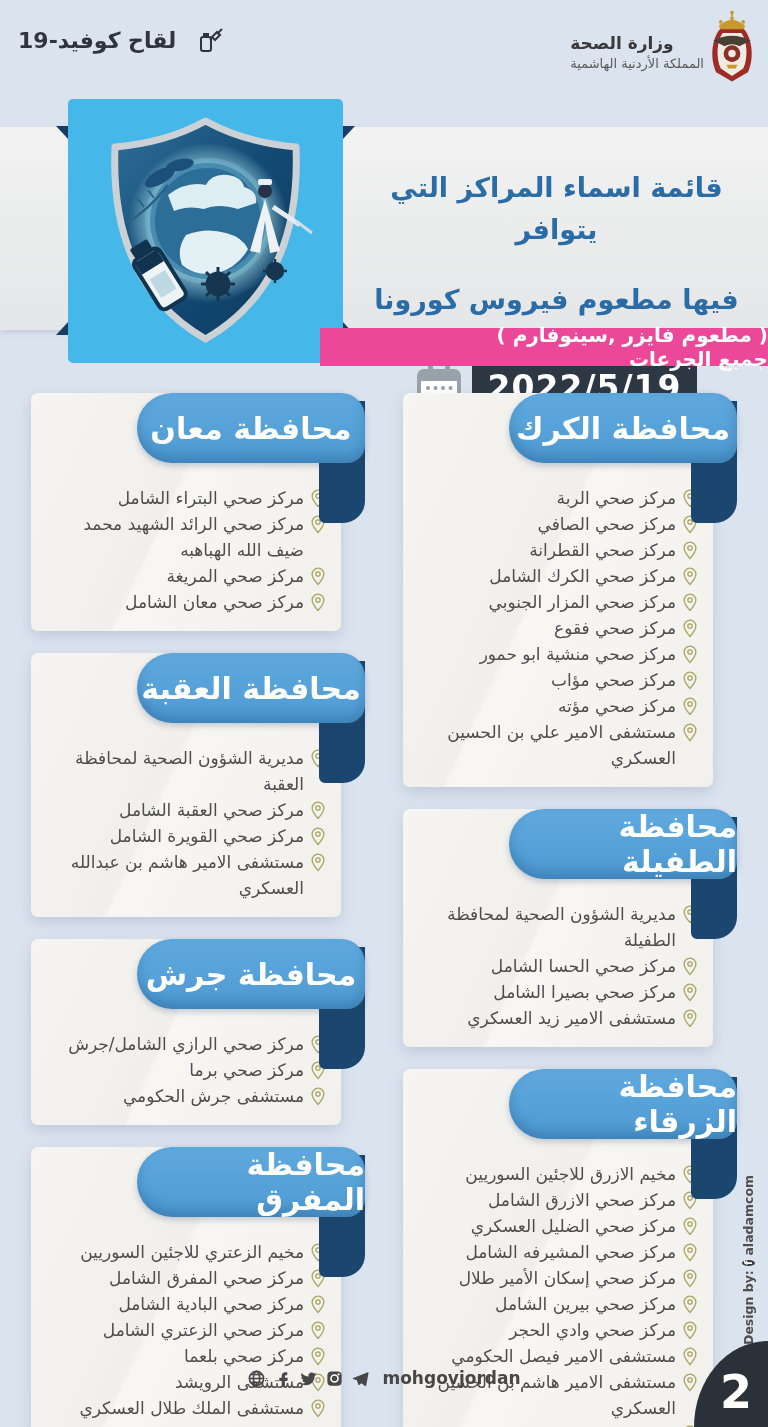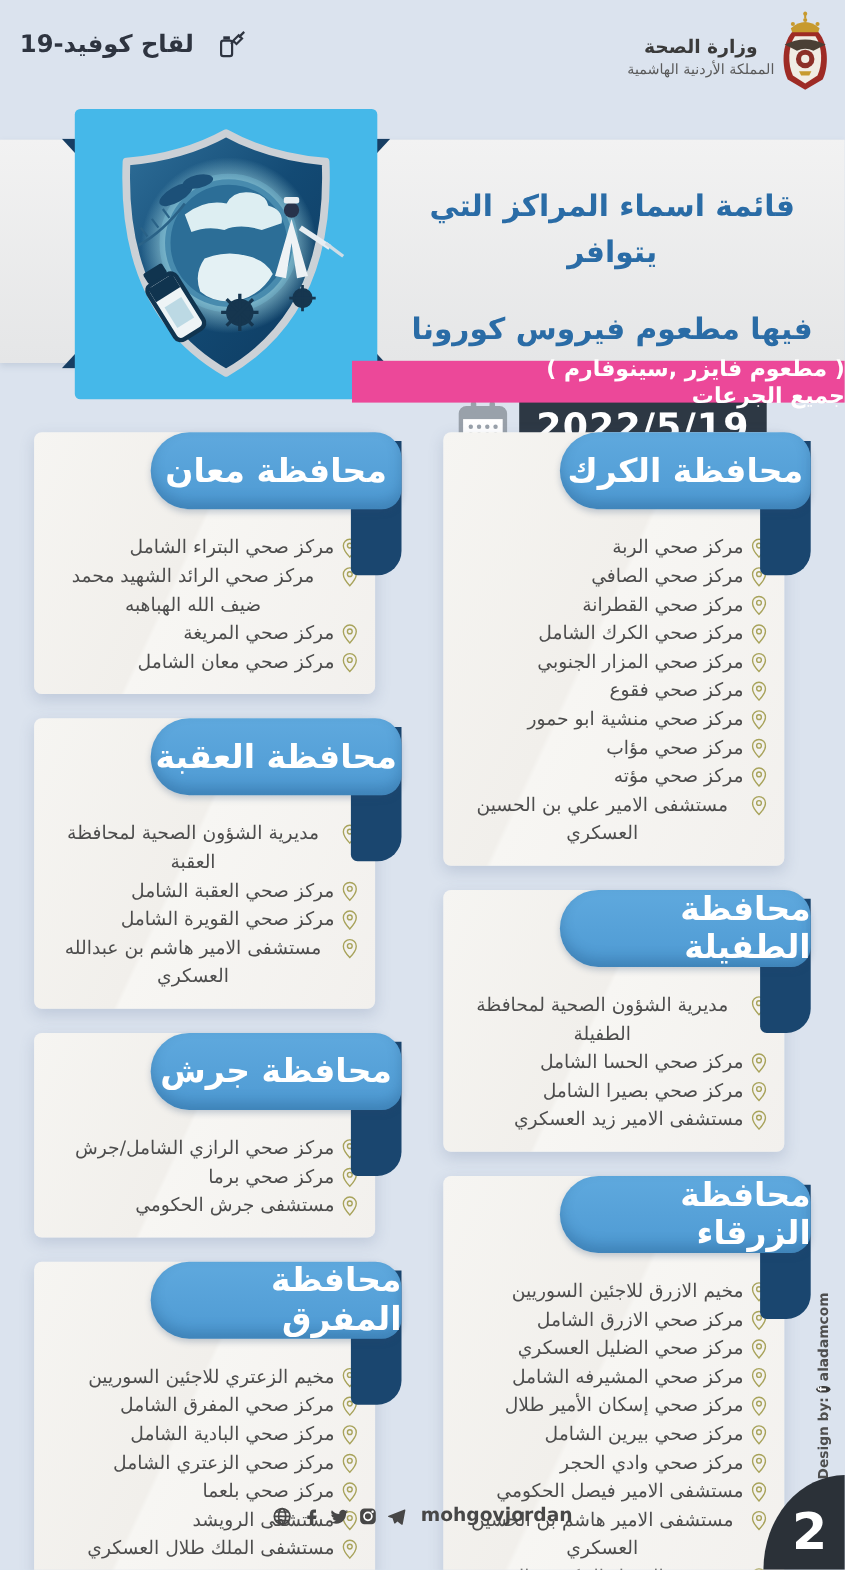--- a/index.html
+++ b/index.html
@@ -12,21 +12,21 @@
   }
 
   
   .top-header { position:relative; height:99px; }
   .covid-label {
     position:absolute; left:18px; top:26px;
     display:flex; align-items:center; gap:22px;
     font-size:22px; font-weight:bold; color:#2e3440;
   }
   .ministry { position:absolute; right:8px; top:8px; display:flex; align-items:center; }
-  .ministry-text { text-align:center; margin-left:8px; margin-top:8px; }
+  .ministry-text { text-align:left; margin-left:8px; margin-top:8px; }
   .ministry-name { font-size:17px; font-weight:bold; color:#3a3a3a; line-height:24px; }
   .kingdom-name  { font-size:13px; color:#5a5a5a; line-height:18px; }
 
   
   .banner { position:relative; height:267px; }
   .band {
     position:absolute; left:0; right:0; top:28px; height:203px;
     background:linear-gradient(#f2f2f2,#e5e6e7);
     box-shadow:0 3px 6px rgba(90,110,140,.18);
   }
@@ -73,21 +73,21 @@
   }
   .pill {
     position:absolute; right:-24px; top:0; width:228px; height:70px; z-index:1;
     background:linear-gradient(#5fa9de,#4e9ad3);
     border-radius:35px 24px 18px 35px;
     box-shadow:inset 0 -7px 12px rgba(23,70,110,.28), 0 3px 6px rgba(40,70,110,.25);
     color:#fff; font-size:30px; font-weight:bold;
     display:flex; align-items:center; justify-content:center;
   }
   .card-list { list-style:none; padding:0 16px 16px 16px; }
-  .row { display:flex; align-items:flex-start; gap:7px; line-height:26px; font-size:17px; color:#4d4d4d;text-align:center; }
+  .row { display:flex; align-items:flex-start; gap:7px; line-height:26px; font-size:17px; color:#4d4d4d; }
   .pin { flex:0 0 14px; width:14px; height:19px; margin-top:4px; }
 
   
   .footer { position:absolute; left:0; right:0; top:1368px; display:flex; justify-content:center; }
   .social { display:flex; align-items:center; gap:7px; }
   .social svg { width:19px; height:19px; }
   .handle { font-size:17px; font-weight:bold; color:#474747; margin-left:5px; }
 
   .page-badge {
     position:absolute; right:0; bottom:0; width:74px; height:86px;

